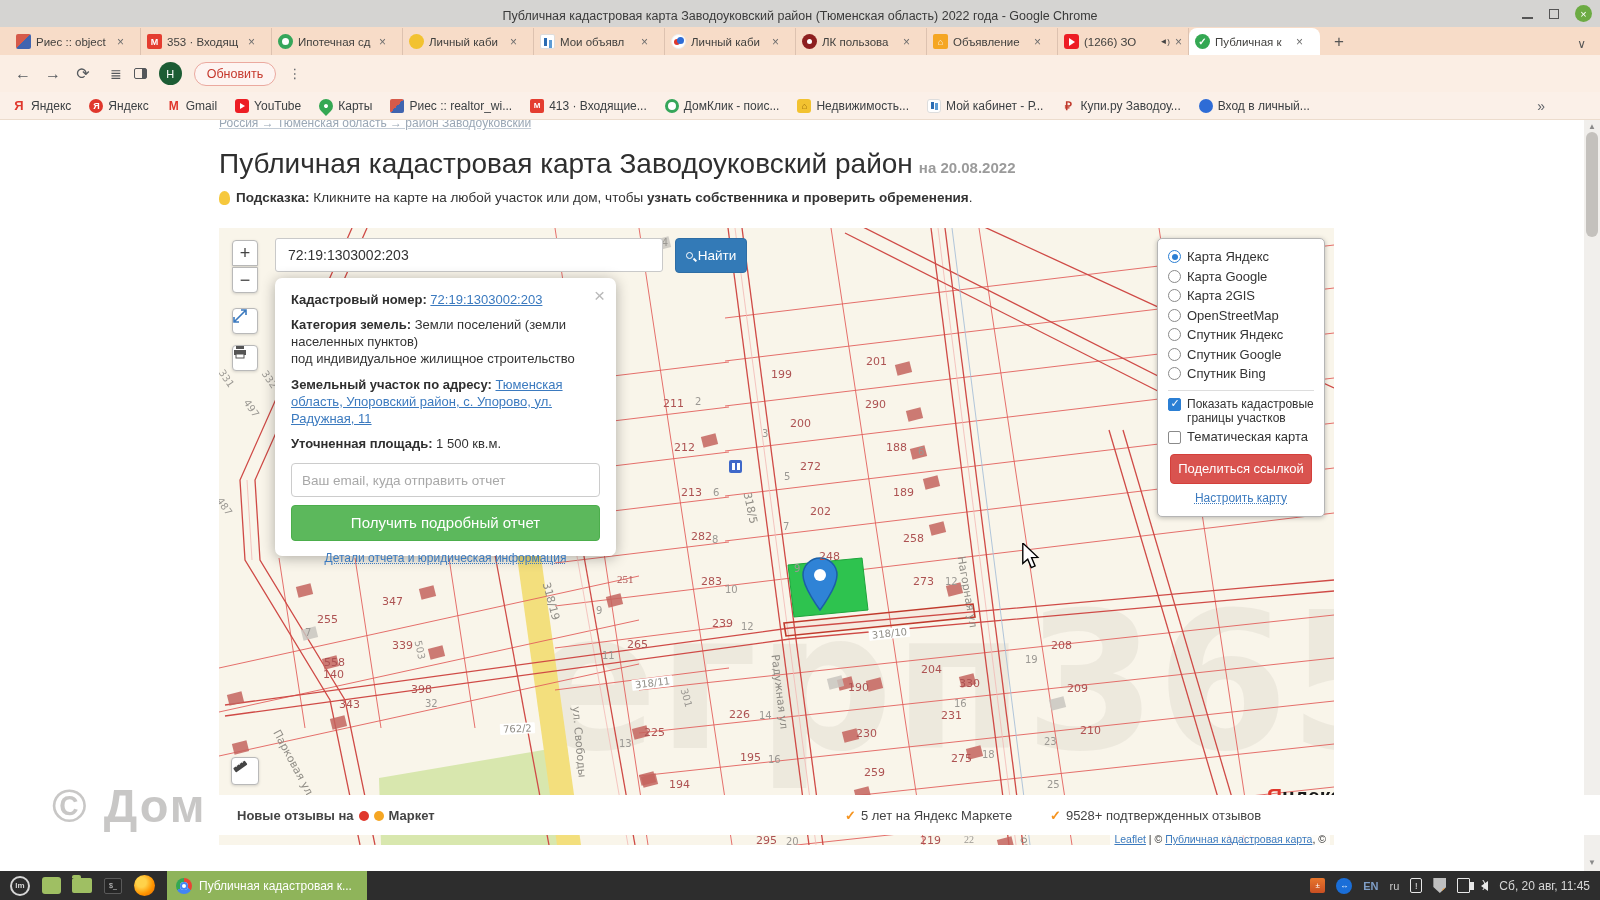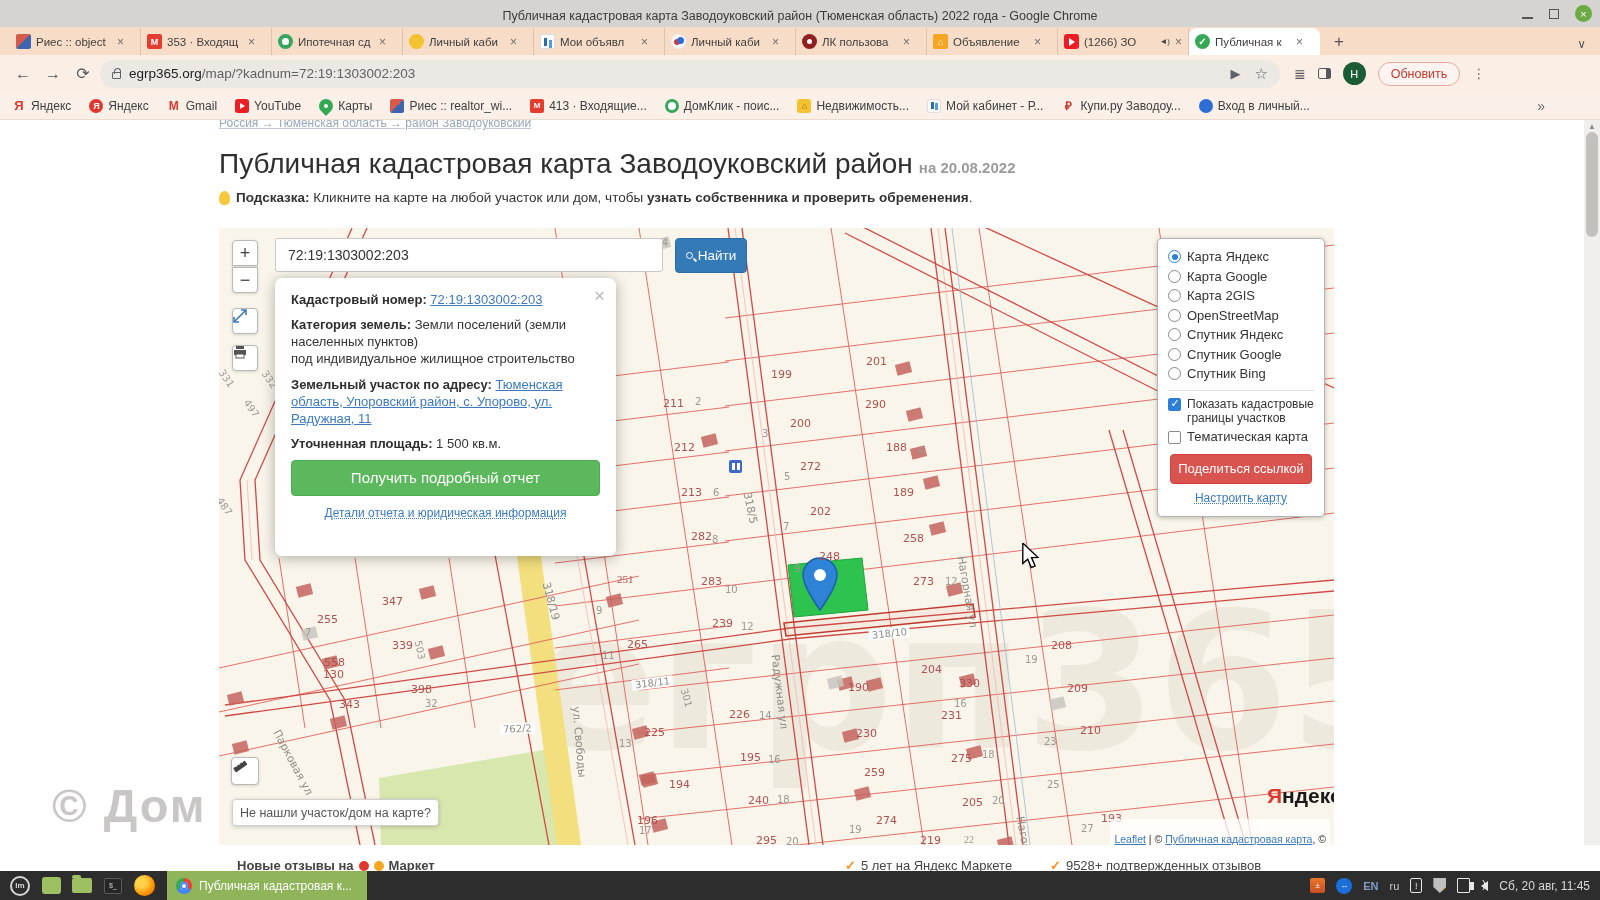--- a/index.html
+++ b/index.html
@@ -118,21 +118,21 @@
 .yalogo span{color:#e0372c}
 .attrib{position:absolute;right:4px;top:591px;background:rgba(255,255,255,.75);font-size:10.5px;color:#333;padding:14px 4px}
 .attrib a{color:#3b7abf}
 .cursor{position:absolute;left:803px;top:315px;z-index:9}
 .pgwm{position:absolute;left:52px;top:778px;font-size:47px;font-weight:bold;color:rgba(125,122,118,.42);letter-spacing:2px;z-index:3}
 
 .sbar{position:absolute;left:1584px;top:120px;width:16px;height:751px;background:#f1efec}
 .sbar .thumb{position:absolute;left:2px;top:12px;width:12px;height:105px;background:#c4c1bd;border-radius:6px}
 .sbar .ar{position:absolute;left:0;width:16px;text-align:center;font-size:8px;color:#8a8a8a}
 
-.bstrip{position:absolute;left:0;top:845px;width:1600px;height:26px;background:#fff;overflow:hidden}
+.bstrip{position:absolute;left:0;top:795px;width:1600px;height:40px;background:#fff;overflow:hidden}
 .bstrip .bitem{position:absolute;top:13px;font-size:13px;color:#444;white-space:nowrap;display:flex;align-items:center;gap:5px}
 .dotr{width:10px;height:10px;border-radius:50%;background:#e0372c;display:inline-block}
 .doto{width:10px;height:10px;border-radius:50%;background:#f5a623;display:inline-block}
 .ochk{color:#f59420;font-weight:bold}
 
 .taskbar{position:absolute;left:0;top:871px;width:1600px;height:29px;background:#2d2d2d;display:flex;align-items:center;z-index:10}
 .tbicon{width:22px;height:22px;margin-left:9px;flex:none;display:flex;align-items:center;justify-content:center}
 .mintlogo{width:20px;height:20px;border:2px solid #d6d6d6;border-radius:50%;color:#d6d6d6;font-size:8px;font-weight:bold;display:flex;align-items:center;justify-content:center}
 .deskic{width:19px;height:17px;background:#9fbf63;border-radius:3px}
 .folderic{width:20px;height:15px;background:#9fbf63;border-radius:2px;position:relative}
@@ -220,28 +220,20 @@
       <span class="tclose">×</span>
     </div>
   <div class="newtab">+</div>
   <div class="tabchev">∨</div>
 </div>
 
 <div class="toolbar">
   <span class="navbtn">←</span>
   <span class="navbtn">→</span>
   <span class="navbtn">⟳</span>
-  <div class="urlpill">
-    <span class="lock"></span>
-    <span style="white-space:nowrap"><span class="urldomain">egrp365.org</span><span class="urlpath">/map/?kadnum=72:19:1303002:203</span></span>
-    <span class="pillicons">
-      <span>▶</span>
-      <span style="font-size:15px">☆</span>
-    </span>
-  </div>
   <div class="rightctl">
     <span style="color:#54575b;font-size:14px">≣</span>
     <span class="sidepanel-ic"></span>
     <span class="avatar">H</span>
     <span class="updbtn">Обновить</span>
     <span class="dots3">⋮</span>
   </div>
 </div>
 
 <div class="bookbar">
@@ -442,21 +434,21 @@
       <div class="pl n" style="left: 493px; top: 389px;">239</div>
       <div class="pl g" style="left: 522px; top: 393px;">12</div>
       <div class="pl n" style="left: 408px; top: 410px;">265</div>
       <div class="pl g" style="left: 383px; top: 422px;">11</div>
       <div class="pl n" style="left: 163px; top: 367px;">347</div>
       <div class="pl n" style="left: 98px; top: 385px;">255</div>
       <div class="pl g" style="left: 86px; top: 399px;">7</div>
       <div class="pl n" style="left: 173px; top: 411px;">339</div>
       <div class="pl g" style="left: 199px; top: 407px; transform: rotate(78deg);">503</div>
       <div class="pl n" style="left: 105px; top: 428px;">558</div>
-      <div class="pl n" style="left: 104px; top: 440px;">130</div>
+      <div class="pl n" style="left: 104px; top: 440px;">140</div>
       <div class="pl n" style="left: 192px; top: 455px;">398</div>
       <div class="pl g" style="left: 206px; top: 470px;">32</div>
       <div class="pl n" style="left: 120px; top: 470px;">343</div>
       <div class="pl n" style="left: 510px; top: 480px;">226</div>
       <div class="pl g" style="left: 540px; top: 482px;">14</div>
       <div class="pl n" style="left: 425px; top: 498px;">225</div>
       <div class="pl g" style="left: 400px; top: 510px;">13</div>
       <div class="pl n" style="left: 629px; top: 453px;">190</div>
       <div class="pl n" style="left: 702px; top: 435px;">204</div>
       <div class="pl n" style="left: 740px; top: 449px;">330</div>
@@ -534,20 +526,21 @@
         <span>Найти</span>
       </div>
   </div>
 
   <div class="popup">
     <span class="xclose">×</span>
     <div class="row"><b>Кадастровый номер:</b> <a href="#">72:19:1303002:203</a></div>
     <div class="row"><b>Категория земель:</b> <span>Земли поселений (земли населенных пунктов)</span><br><span>под индивидуальное жилищное строительство</span></div>
     <div class="row"><b>Земельный участок по адресу:</b> <a href="#" style="text-decoration:underline">Тюменская область, Упоровский район, с. Упорово, ул. Радужная, 11</a></div>
     <div class="row"><b>Уточненная площадь:</b> <span>1 500 кв.м.</span></div>
+    <input class="emailin" placeholder="Ваш email, куда отправить отчет" style="">
     <div class="reportbtn">Получить подробный отчет</div>
     <a class="detlink" href="#">Детали отчета и юридическая информация</a>
   </div>
 
   <div class="layers">
     <div id="layer-list">
       <div class="lrow">
           <span class="radio on"></span>
           <span>Карта Яндекс</span>
         </div>

